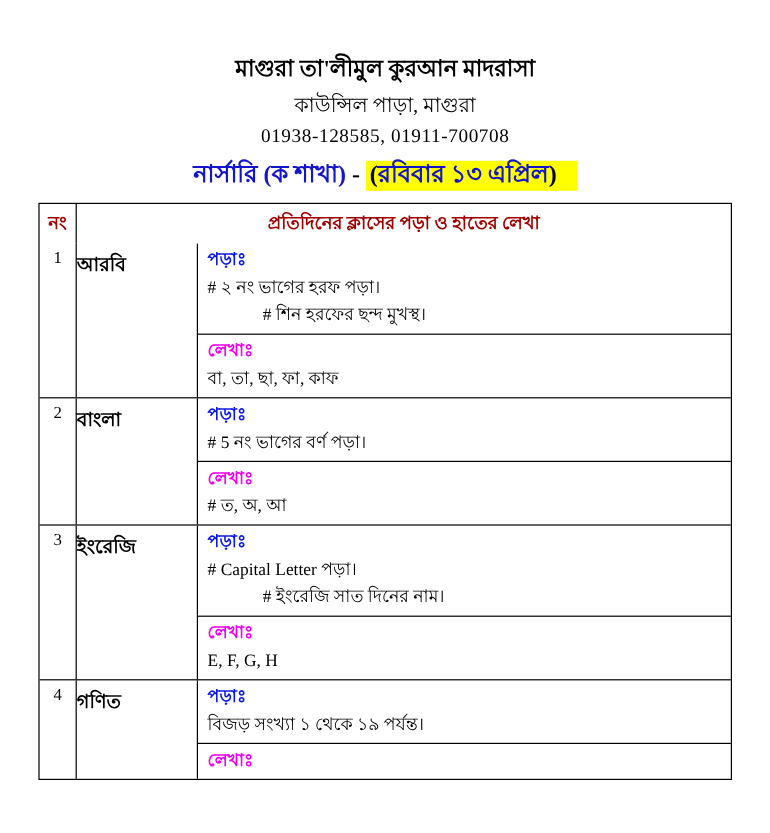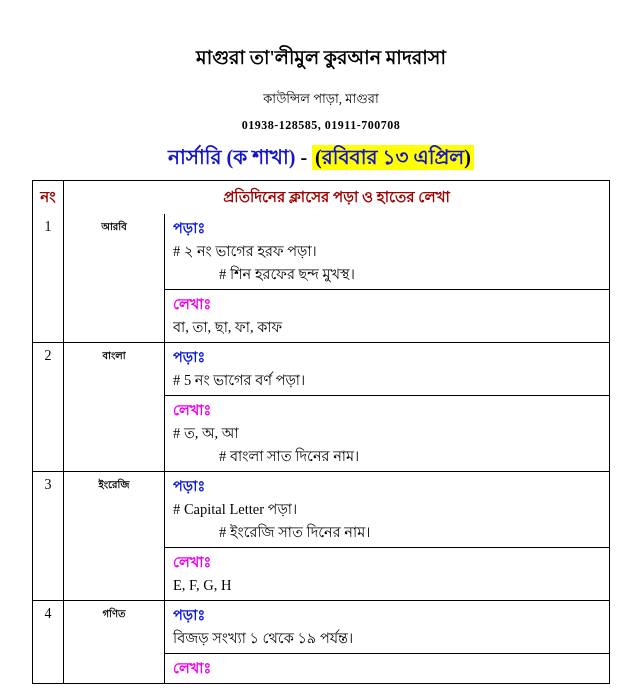--- a/index.html
+++ b/index.html
@@ -13,44 +13,44 @@
   *{box-sizing:border-box;margin:0;padding:0;}
   html,body{background:#ffffff;}
   body{
     width:642px;height:694px;overflow:hidden;
     font-family:"Liberation Serif", serif;
     color:#000;
   }
   .page{width:642px;height:671px;padding-top:46px;}
   .head{text-align:center;}
   .t1{font-size:19px;font-weight:bold;line-height:24px;}
-  .t2{font-size:13px;margin-top:20px;line-height:18px;}
-  .t3{font-size:12px;font-weight:bold;margin-top:7px;letter-spacing:0.5px;line-height:20px;}
+  .t2{font-size:17px;margin-top:9px;line-height:18px;}
+  .t3{font-size:16px;font-weight:normal;margin-top:7px;letter-spacing:0.5px;line-height:20px;}
   .t4{font-size:20px;font-weight:bold;margin-top:8px;line-height:28px;}
   .t4 span{white-space:pre;}
   .blue{color:var(--c-blue);}
   .blk{color:#000;}
-  .hl{background:var(--c-hl);padding:1px 3px 2px 3px;}
+  .hl{background:var(--c-hl);padding:1px 17px 2px 3px;}
   .hl .blue{color:var(--c-blue);}
 
   .table{
     width:578px;margin:9px auto 0 auto;
     border:1.6px solid var(--c-border);
     font-size:14.5px;
   }
   .trow{display:flex;align-items:stretch;}
   .trow + .trow{border-top:1.6px solid var(--c-border);}
   .cell{min-height:0;}
   .cno{
     width:31px;flex:0 0 31px;border-right:1.6px solid var(--c-border);
     text-align:center;padding-top:5px;font-size:14px;
   }
   .csub{
     width:101px;flex:0 0 101px;border-right:1.6px solid var(--c-border);
-    text-align:center;padding-top:5px;font-weight:bold;font-size:10px;
+    text-align:left;padding-top:5px;font-weight:bold;font-size:16px;
   }
   .ccon{flex:1 1 auto;display:flex;flex-direction:column;}
   .thead .cell{padding-top:4px;padding-bottom:4px;min-height:30px;}
   .thead .cno,.thead .csub,.thead .ccon{
     font-weight:bold;color:var(--c-header);text-align:center;font-size:15px;
   }
   .sec{padding:3px 8px 3px 8px;min-height:30px;display:flex;flex-direction:column;justify-content:flex-end;}
   .sec + .sec{border-top:1.6px solid var(--c-border);}
   .line{line-height:23px;}
   .line.cont{padding-left:46px;}
@@ -92,21 +92,20 @@
         </div>
         <div class="trow r1">
           <div class="cell cno">2</div>
           <div class="cell csub">বাংলা</div>
           <div class="cell ccon">
             <div class="sec sec-pora">
               <div class="line first"><div class="lbl lbl-pora">পড়াঃ</div> <div class="txt" style="display: inline;"># 5 নং ভাগের বর্ণ পড়া।</div></div>
             </div>
             <div class="sec sec-lekha">
               <div class="line first"><div class="lbl lbl-lekha">লেখাঃ</div> <div class="txt" style="display: inline;"># ত, অ, আ</div></div>
-              <div class="line cont"><div class="txt" style="display: inline;"># বাংলা সাত দিনের নাম।</div></div>
             </div>
           </div>
         </div>
         <div class="trow r2">
           <div class="cell cno">3</div>
           <div class="cell csub">ইংরেজি</div>
           <div class="cell ccon">
             <div class="sec sec-pora">
               <div class="line first"><div class="lbl lbl-pora">পড়াঃ</div> <div class="txt" style="display: inline;"># Capital Letter পড়া।</div></div>
               <div class="line cont"><div class="txt" style="display: inline;"># ইংরেজি সাত দিনের নাম।</div></div>

